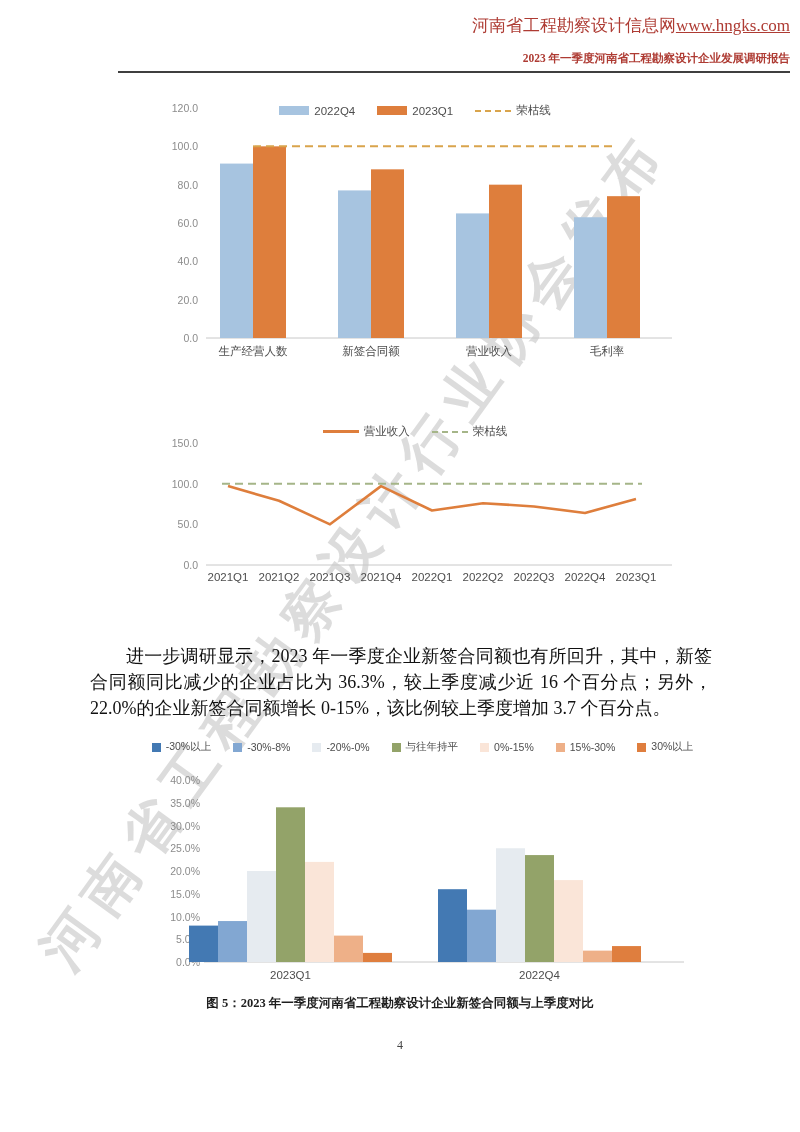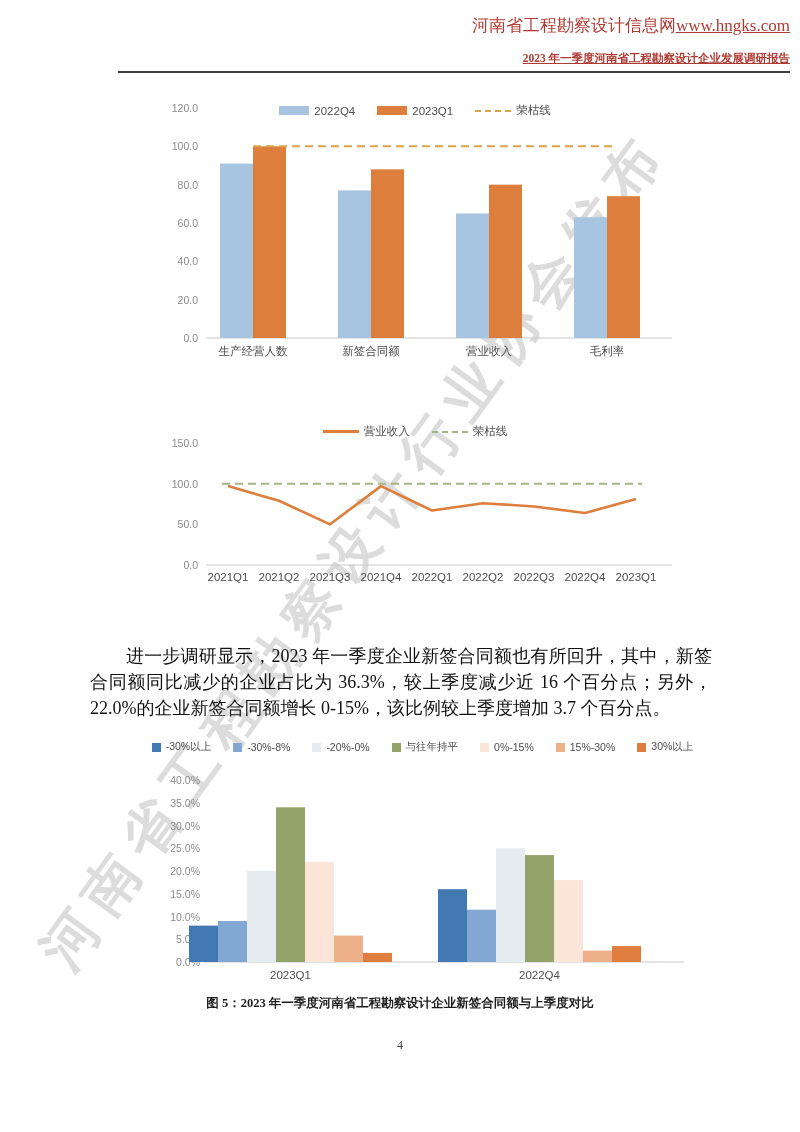--- a/index.html
+++ b/index.html
@@ -10,21 +10,21 @@
   }
   .watermark {
     position:absolute; left:55px; top:925px; white-space:nowrap;
     font-size:56px; letter-spacing:12px; font-weight:bold;
     color:rgba(140,140,140,0.30);
     transform:rotate(-54deg); transform-origin:0 50%;
     pointer-events:none; z-index:1;
   }
   .h1 { position:absolute; top:14px; right:10px; font-size:17px; font-weight:normal; color:#AE3B33; z-index:2; }
   .h1 .url { text-decoration:underline; color:inherit; cursor:pointer; }
-  .h2 { position:absolute; top:51px; right:10px; font-size:11.5px; font-weight:bold; color:#AE3B33; z-index:2;text-decoration:underline; }
+  .h2 { position:absolute; top:51px; right:10px; font-size:11.5px; font-weight:bold; color:#AE3B33; z-index:2; }
   .rule { position:absolute; top:71px; left:118px; width:672px; border-top:2px solid #3F3F3F; z-index:2; }
 
   .chart { position:absolute; z-index:2; }
   .chart svg { position:absolute; left:0; top:0; }
   .chart1 { left:150px; top:95px;  width:530px; height:275px; }
   .chart2 { left:150px; top:418px; width:530px; height:185px; }
   .chart3 { left:150px; top:738px; width:545px; height:255px; }
 
   .legend {
     position:absolute; left:0; right:0; display:flex; justify-content:center;

